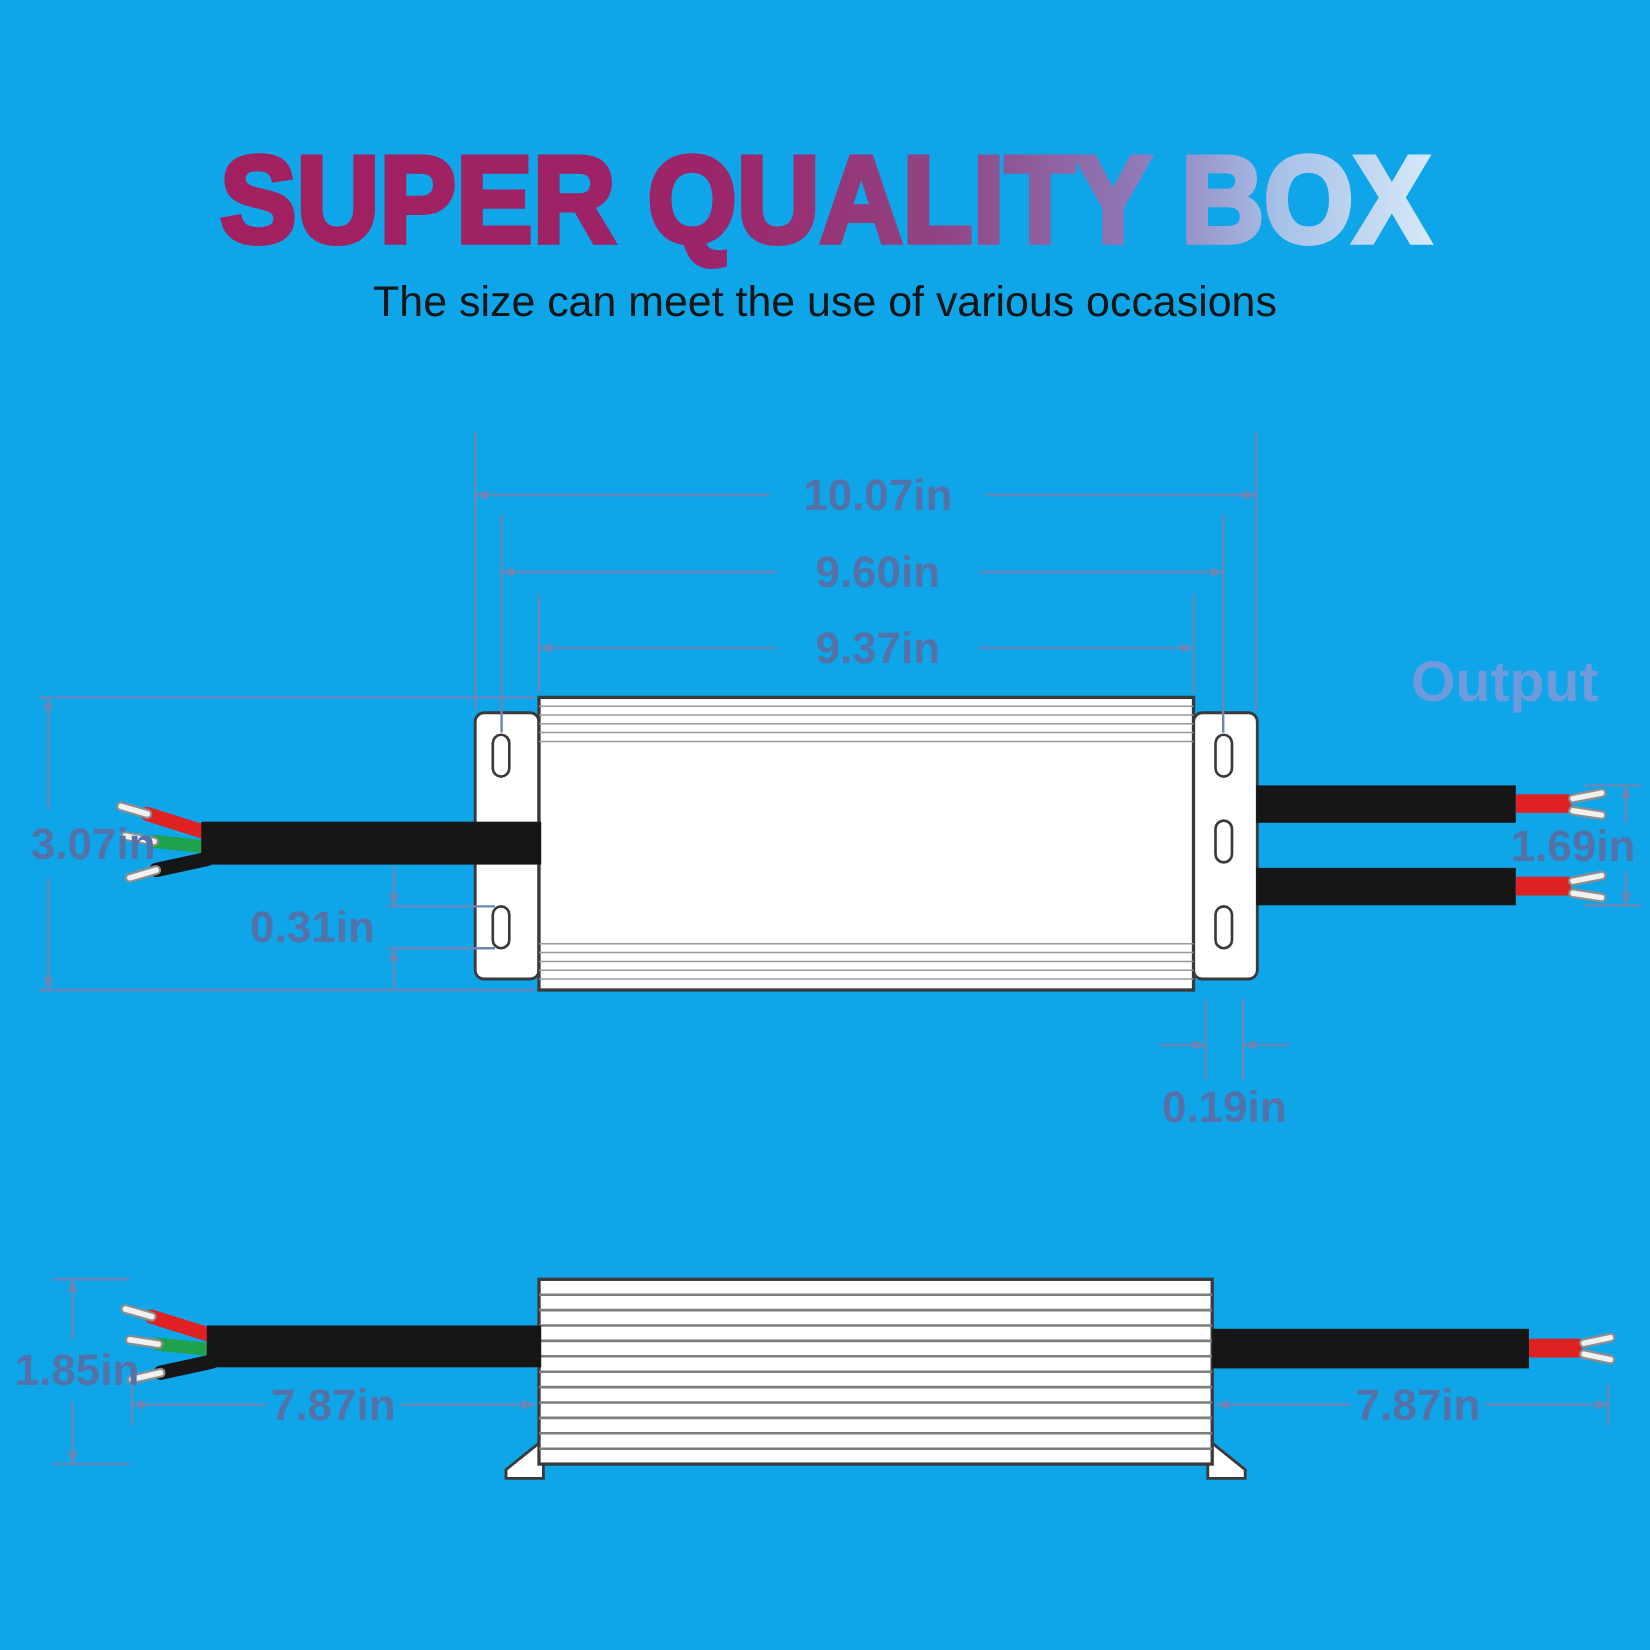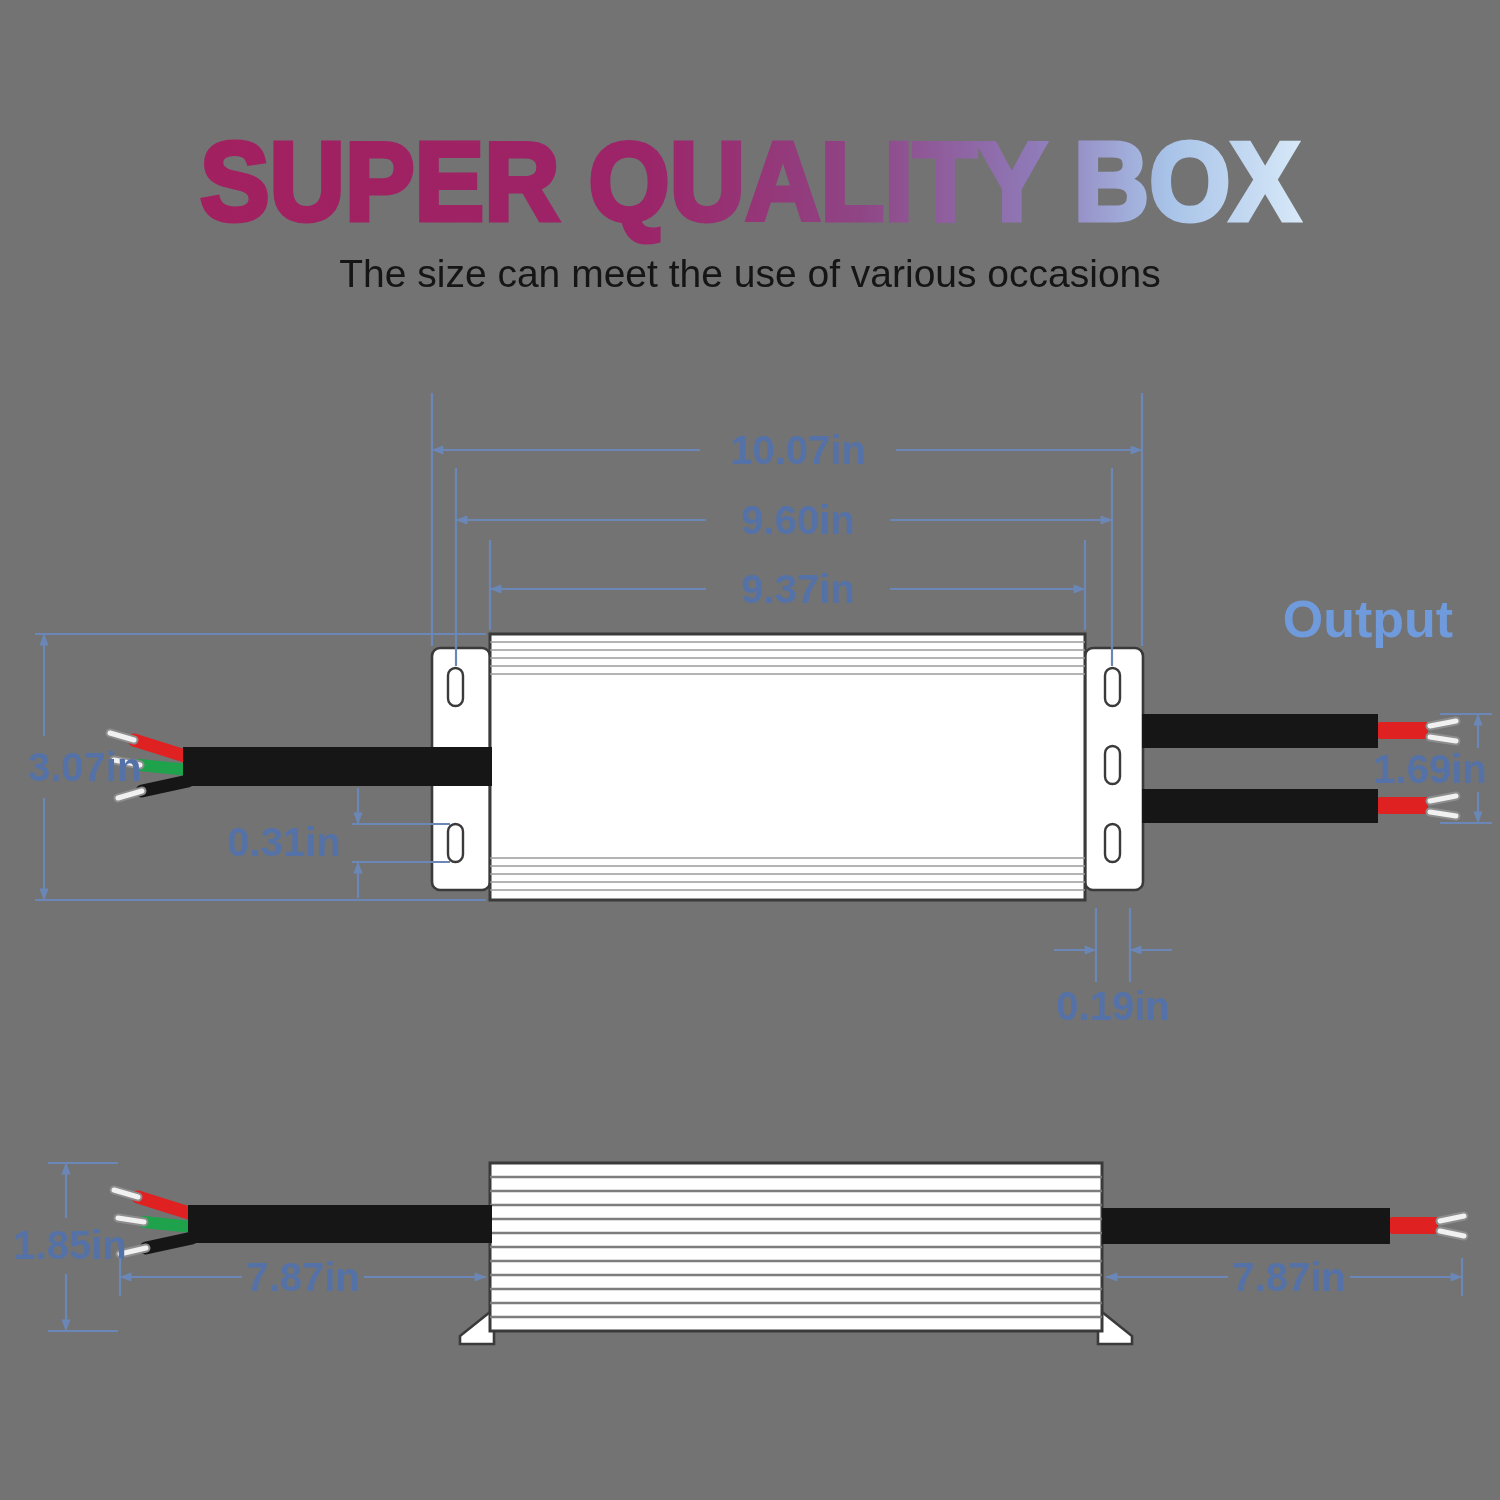--- a/index.html
+++ b/index.html
@@ -1,16 +1,16 @@
 <!DOCTYPE html>
 <html><head>
 <meta charset="utf-8">
 <style>
   html,body{margin:0;padding:0;background:#ffffff;}
-  .stage{width:1500px;height:1500px;position:relative;background:#737373;overflow:hidden;}
+  .stage{width:1500px;height:1500px;position:relative;background:#0ea5e9;overflow:hidden;}
   svg{display:block;}
   text{font-family:"Liberation Sans",sans-serif;}
   .dim-line{stroke:#6b87b8;stroke-width:2.2;fill:none;}
   .dim-text{fill:#5472a8;font-size:40px;font-weight:bold;}
   .outline{fill:#ffffff;stroke:#3a3a3a;stroke-width:3;}
   .flange{fill:#ffffff;stroke:#3a3a3a;stroke-width:2.6;}
   .slot{fill:#ffffff;stroke:#3a3a3a;stroke-width:2.4;}
   .rib{stroke:#9a9a9a;stroke-width:1.4;fill:none;}
   .rib-heavy{stroke:#7d7d7d;stroke-width:2.4;fill:none;}
   .cable{fill:#161616;}

